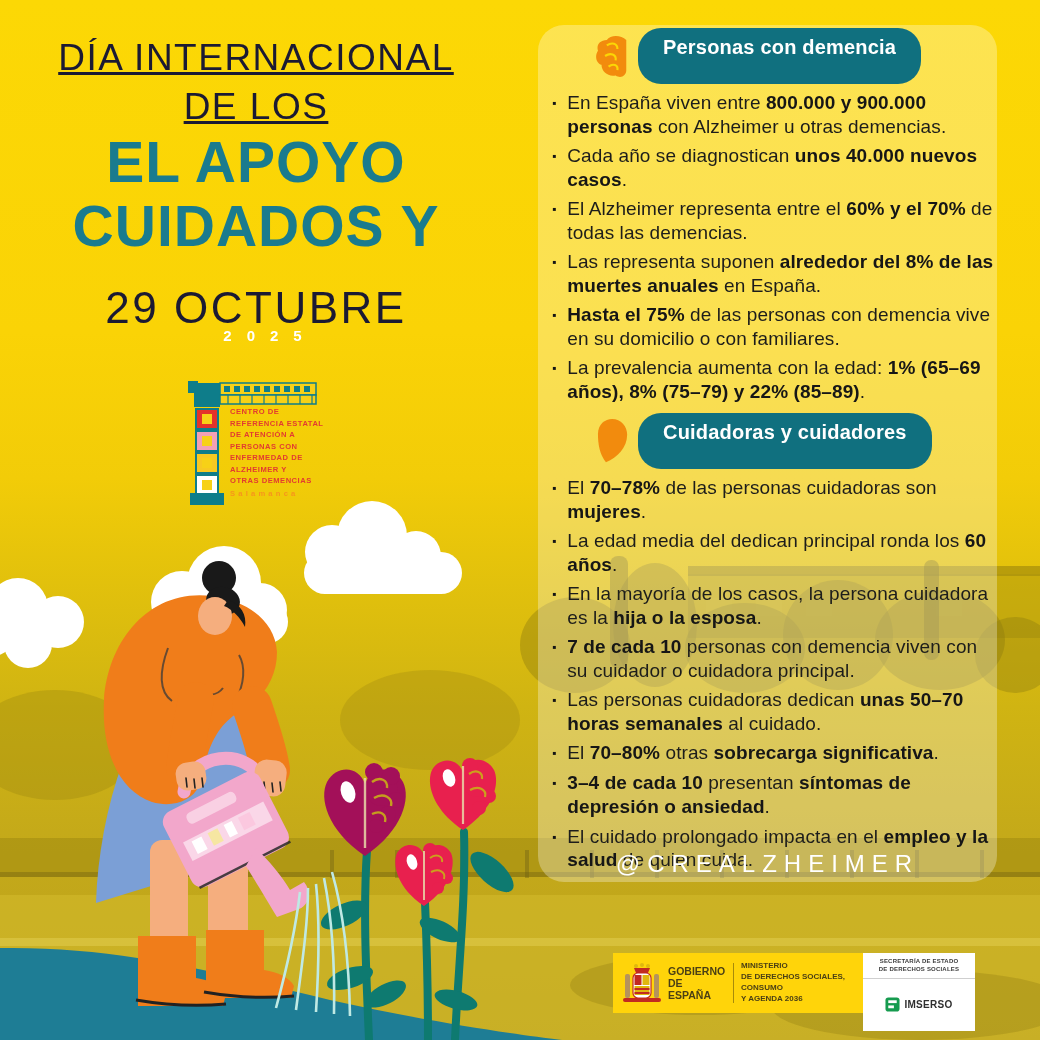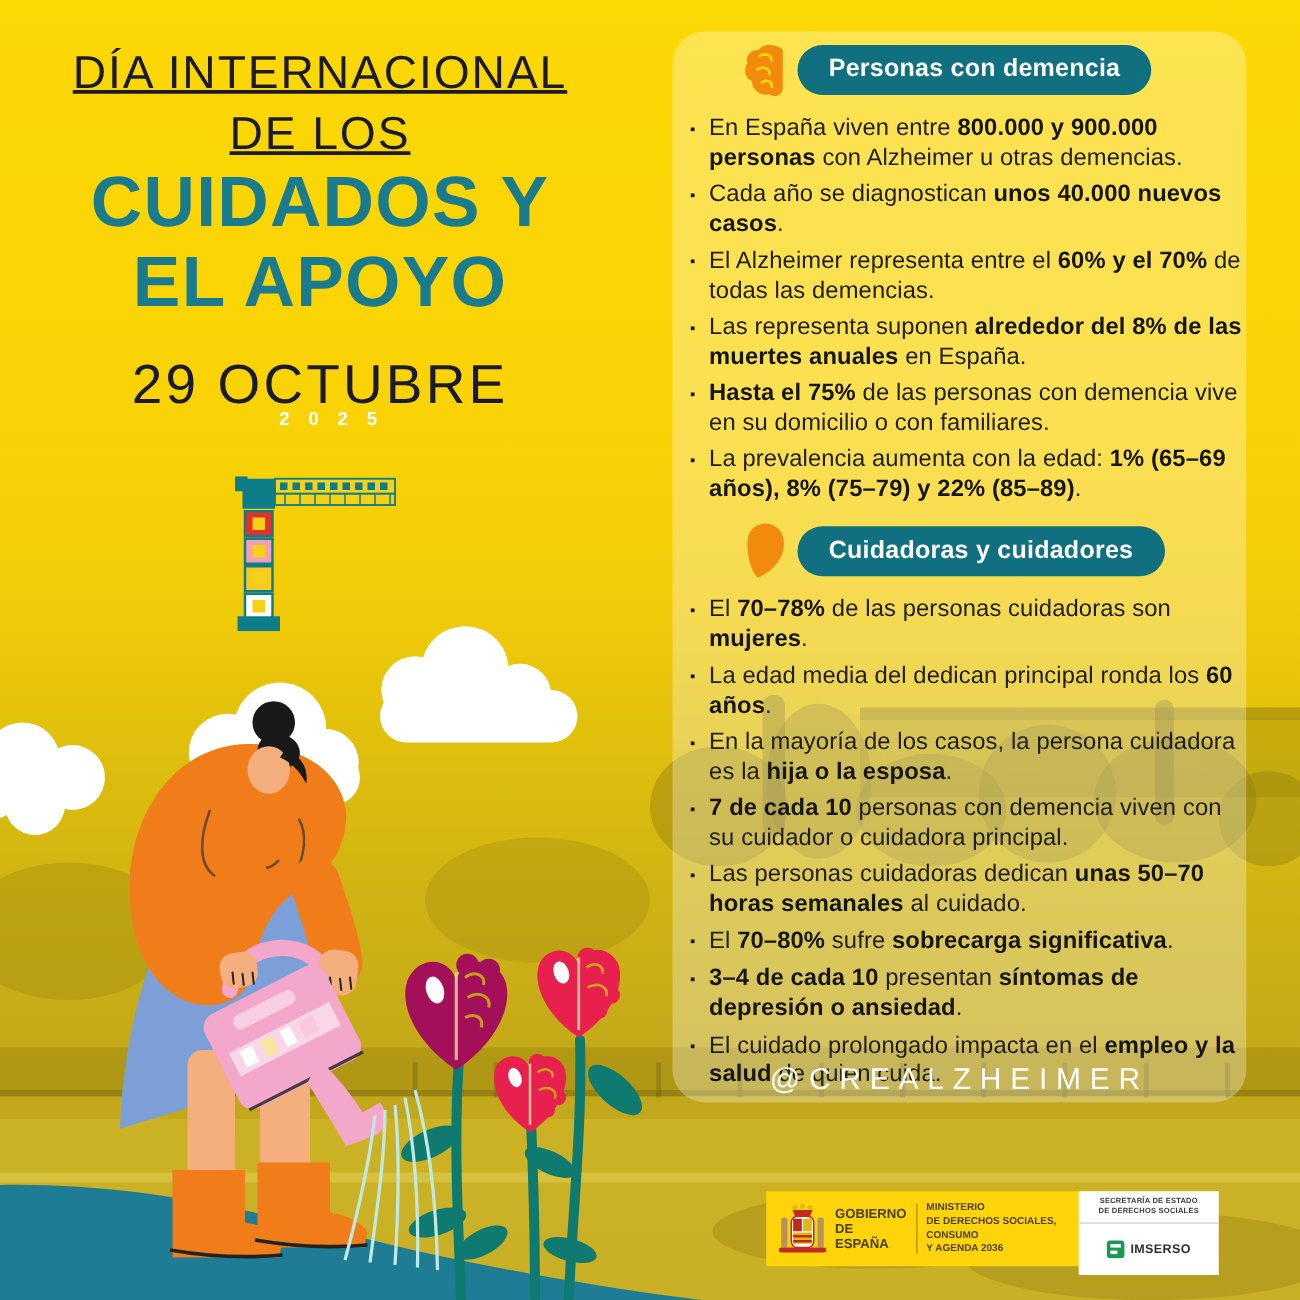--- a/index.html
+++ b/index.html
@@ -24,36 +24,36 @@
     line-height:11.5px;white-space:nowrap;}
   .cre-city{font-size:7.6px;font-weight:700;color:#F7941D;letter-spacing:3.2px;margin-top:2px;}
   
   .panel{position:absolute;left:538px;top:25px;width:459px;height:857px;
     background:rgba(255,255,255,0.30);border-radius:26px;}
   .section{position:absolute;left:552px;width:446px;}
   #section1{top:34px;} #section2{top:419px;}
   .sec-header{display:flex;align-items:center;gap:8px;margin-left:44px;height:44px;}
   .hdr-icon{width:34px;height:46px;flex:0 0 auto;}
   .pill{background:#10707F;color:#fff;font-size:20px;font-weight:700;letter-spacing:0.2px;
-    padding:8px 25px 9px;border-radius:23px;white-space:nowrap;}
+    padding:8px 25px 25px;border-radius:23px;white-space:nowrap;}
   ul.bullets{margin:13px 0 0;padding:0;list-style:none;}
   ul.bullets li{display:flex;gap:11px;margin-bottom:6px;}
   ul.bullets .marker{color:#141414;font-size:12px;line-height:24px;flex:0 0 auto;}
   ul.bullets p{margin:0;font-size:19px;line-height:1.24;color:#1D1D1B;letter-spacing:0.1px;}
   ul.bullets b{font-weight:700;color:#161616;}
   
   .social{position:absolute;left:538px;top:850px;width:459px;text-align:center;
     font-size:24px;letter-spacing:7px;color:#fff;font-weight:400;}
   .gov-banner{position:absolute;left:613px;top:953px;width:270px;height:60px;background:#FFD40A;
     display:flex;align-items:center;box-sizing:border-box;padding:0 8px 0 8px;}
   .coat{width:42px;height:46px;flex:0 0 auto;}
   .gob-text{font-size:10.5px;font-weight:700;color:#4A3F15;line-height:1.15;white-space:pre-line;margin-left:5px;}
   .gov-divider{width:1px;height:40px;background:rgba(60,50,10,0.45);margin:0 7px 0 8px;}
   .min-text{font-size:8px;font-weight:700;color:#4A3F15;line-height:1.35;white-space:pre-line;}
-  .sec-box{position:absolute;left:863px;top:953px;width:112px;height:67px;background:#FFFFFF;
+  .sec-box{position:absolute;left:863px;top:953px;width:112px;height:78px;background:#FFFFFF;
     display:flex;flex-direction:column;box-sizing:border-box;}
   .sec-top{font-size:6px;font-weight:700;color:#3A3A3A;text-align:center;padding:5px 4px 4px;
     line-height:1.3;border-bottom:1px solid #CFCFCF;white-space:pre-line;letter-spacing:0.2px;}
   .sec-bottom{flex:1;display:flex;align-items:center;justify-content:center;gap:4px;}
   .imserso-text{font-size:10px;font-weight:800;color:#2F2F2F;letter-spacing:0.3px;}
 </style>
 </head>
 <body>
 
 <div class="canvas">
@@ -256,22 +256,22 @@
         <path d="M228,600 C241,604 247,615 245,627 C240,617 232,609 224,606 Z" fill="#191919"></path>
       </g>
     </g>
   </svg>
 
   <div class="title-top">
       <div>DÍA INTERNACIONAL</div>
       <div>DE LOS</div>
     </div>
   <div class="title-accent">
+      <div>EL APOYO</div>
       <div>CUIDADOS Y</div>
-      <div>EL APOYO</div>
     </div>
   <div class="date-line">29 OCTUBRE</div>
   <div class="year-line">2025</div>
 
   <div class="cre">
     <svg width="150" height="124" viewBox="0 0 150 124">
       <rect x="2" y="0" width="10" height="12" fill="#0E7D8A"></rect>
       <rect x="8" y="2" width="26" height="24" fill="#0E7D8A"></rect>
       <rect x="34" y="2" width="96" height="12" fill="#F7D117" stroke="#0E7D8A" stroke-width="1.5"></rect>
       <g fill="#0E7D8A">
@@ -303,20 +303,32 @@
         <rect x="10" y="94" width="22" height="20" fill="#FFFFFF"></rect>
       </g>
       <g fill="#F7D117">
         <rect x="16" y="33" width="10" height="10"></rect>
           <rect x="16" y="55" width="10" height="10"></rect>
         <rect x="16" y="77" width="10" height="10"></rect>
           <rect x="16" y="99" width="10" height="10"></rect>
       </g>
       <rect x="4" y="112" width="34" height="12" fill="#0E7D8A"></rect>
     </svg>
+    <div class="cre-text">
+      <div>
+          <div class="ln">CENTRO DE</div>
+          <div class="ln">REFERENCIA ESTATAL</div>
+          <div class="ln">DE ATENCIÓN A</div>
+          <div class="ln">PERSONAS CON</div>
+          <div class="ln">ENFERMEDAD DE</div>
+          <div class="ln">ALZHEIMER Y</div>
+          <div class="ln">OTRAS DEMENCIAS</div>
+        </div>
+      <div class="cre-city">Salamanca</div>
+    </div>
   </div>
 
   <div class="panel"></div>
 
   <div class="section" id="section1">
     <div class="sec-header">
       <svg class="hdr-icon" viewBox="0 0 38 52">
         <path d="M34,8 C28,2 16,2 12,8 C4,8 0,14 2,20 C-2,26 0,34 6,36 C6,44 14,50 22,48 C28,52 34,48 34,42 Z" fill="#F28B0D"></path>
         <g stroke="#FBD605" stroke-width="2.4" fill="none">
           <path d="M12,14 C18,10 24,12 24,18"></path>
@@ -377,21 +389,21 @@
         <li>
           <span class="marker">▪</span>
           <p><b>7 de cada 10</b><span> personas con demencia viven con su cuidador o cuidadora principal.</span></p>
         </li>
         <li>
           <span class="marker">▪</span>
           <p><span>Las personas cuidadoras dedican </span><b>unas 50–70 horas semanales</b><span> al cuidado.</span></p>
         </li>
         <li>
           <span class="marker">▪</span>
-          <p><span>El </span><b>70–80%</b><span> sufre </span><b>sobrecarga significativa</b><span>.</span></p>
+          <p><span>El </span><b>70–80%</b><span> otras </span><b>sobrecarga significativa</b><span>.</span></p>
         </li>
         <li>
           <span class="marker">▪</span>
           <p><b>3–4 de cada 10</b><span> presentan </span><b>síntomas de depresión o ansiedad</b><span>.</span></p>
         </li>
         <li>
           <span class="marker">▪</span>
           <p><span>El cuidado prolongado impacta en el </span><b>empleo y la salud</b><span> de quien cuida.</span></p>
         </li>
       </ul>

